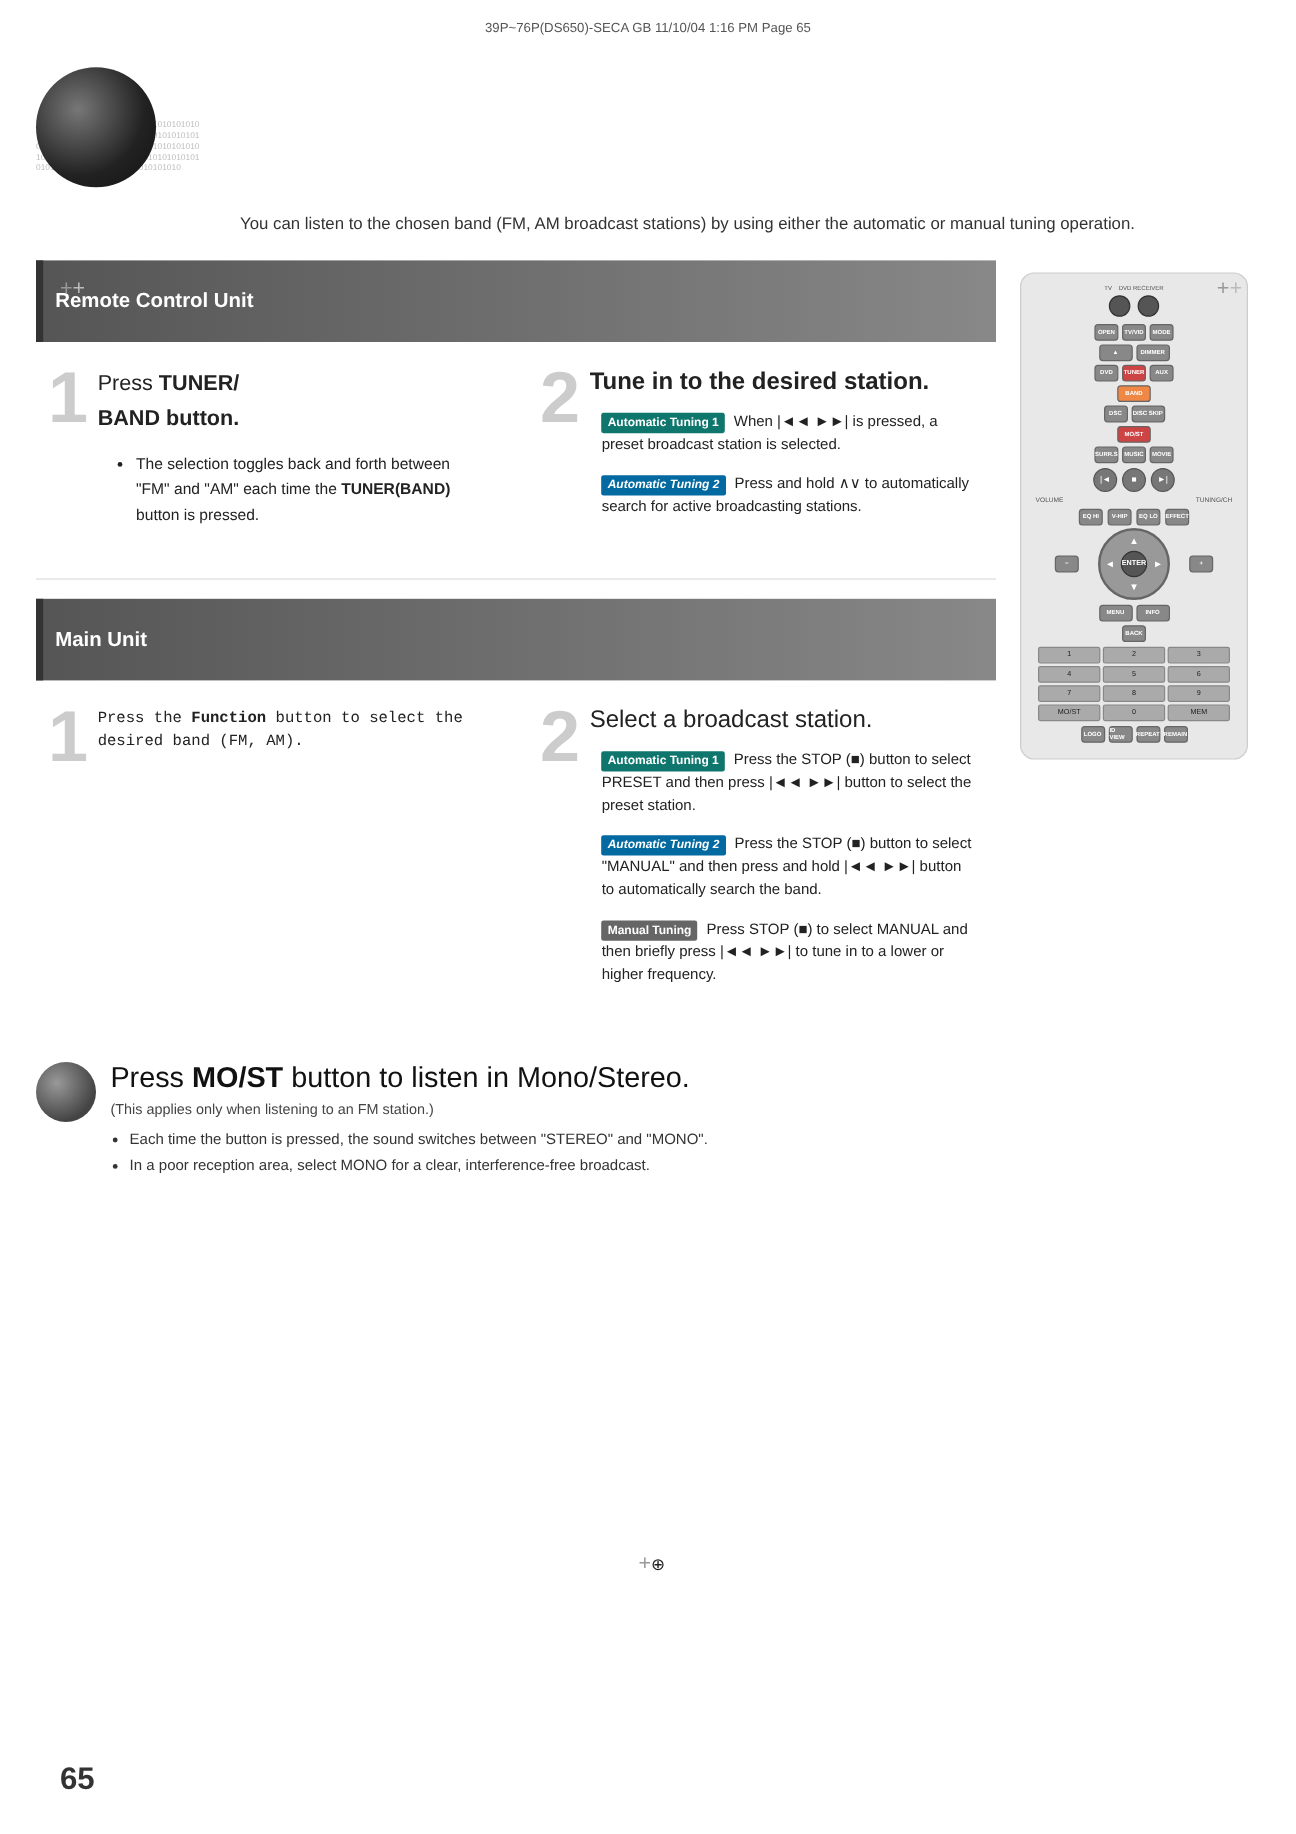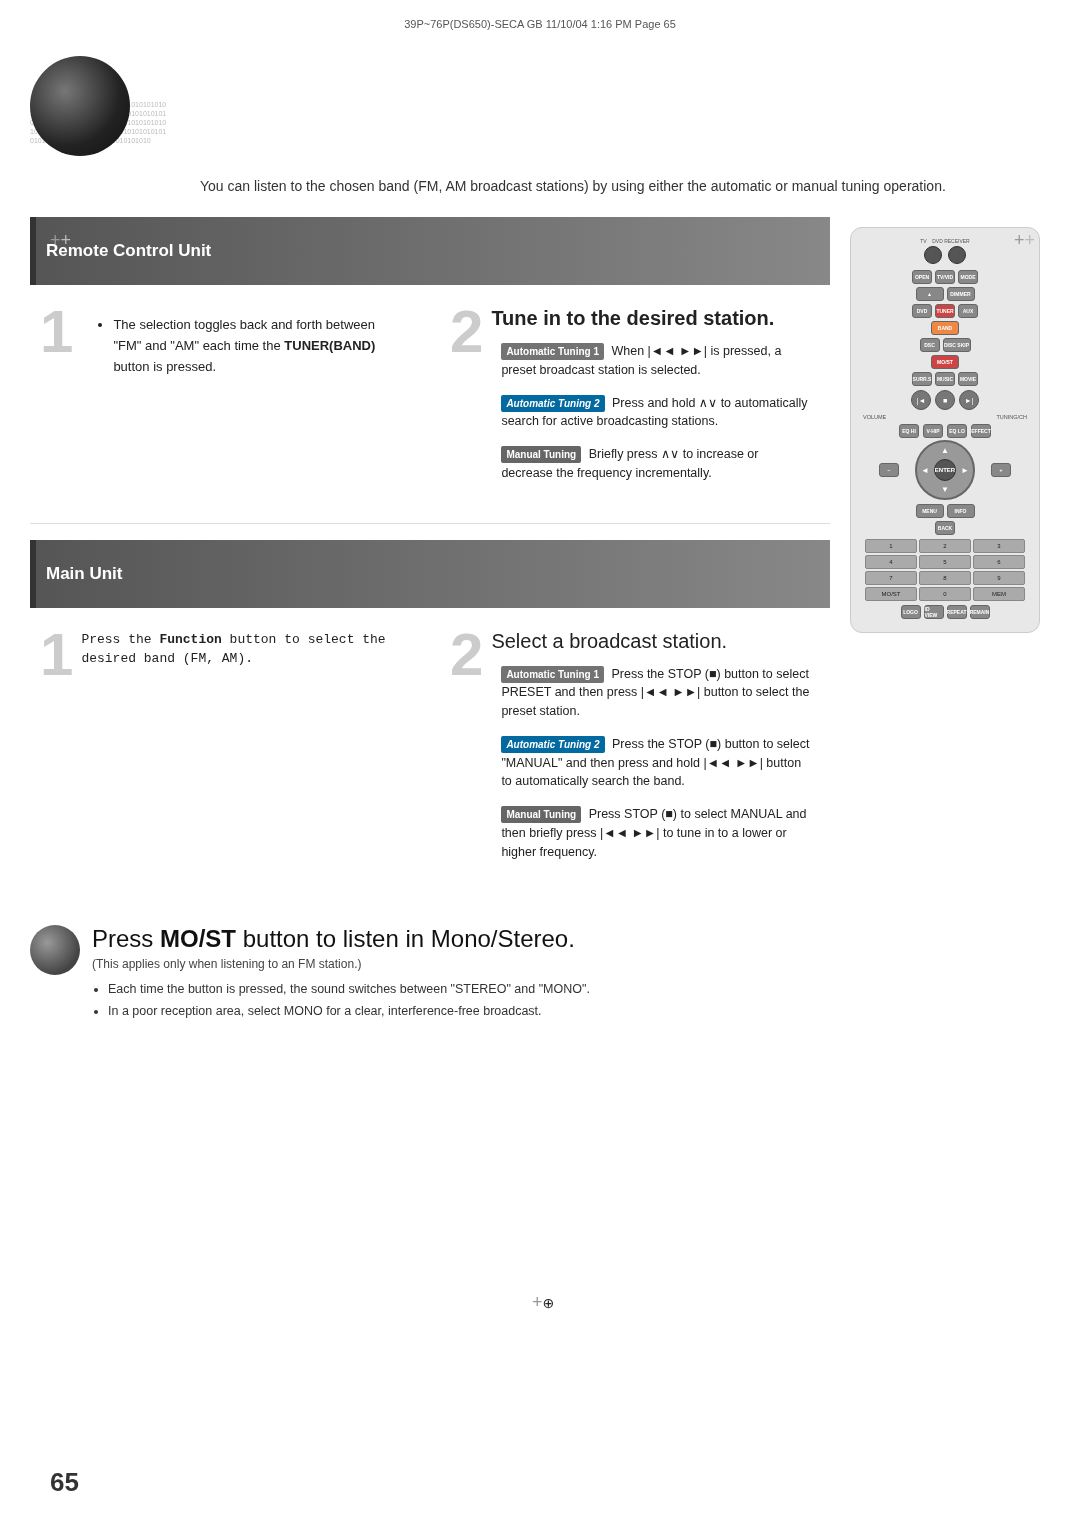--- a/index.html
+++ b/index.html
@@ -162,21 +162,21 @@
       display: inline-block;
       background: #555;
       color: #fff;
       font-size: 10px;
       font-weight: 700;
       padding: 1px 5px;
       border-radius: 2px;
       margin-right: 4px;
       white-space: nowrap;
     }
-    .tuning-label.auto1 { background: #737373; }
+    .tuning-label.auto1 { background: #0f766e; }
     .tuning-label.auto2 { background: #0369a1; font-style: italic; }
     .tuning-label.manual { background: #666; }
 
     
     .section-divider {
       height: 1px;
       background: #ddd;
       margin: 16px 0;
     }
 
@@ -399,43 +399,45 @@
   <div class="left-panel">
 
     <div class="section-header">Remote Control Unit</div>
 
     <div class="steps-row">
 
       <div class="step-block">
         <div style="display:flex; align-items:flex-start;">
           <span class="step-number">1</span>
           <div>
+            <div class="step-content">
+              <div style="font-size:18px; font-weight:400; margin-bottom:4px;">
+                <span>Press </span><span style="font-weight:900;">TUNER/</span>
+              </div>
+              <div style="font-size:18px; font-weight:900; margin-bottom:8px;">BAND button.</div>
+            </div>
             <ul class="bullet-list">
               <li><span>The selection toggles back and forth between "FM" and "AM" each time the <strong>TUNER(BAND)</strong> button is pressed.</span></li>
             </ul>
           </div>
         </div>
       </div>
 
       <div class="step-block">
         <div style="display:flex; align-items:flex-start;">
           <span class="step-number">2</span>
           <div style="flex:1;">
             <div style="font-size:20px; font-weight:900; margin-bottom:8px;">Tune in to the desired station.</div>
             <div class="tuning-block">
               <span class="tuning-label auto1">Automatic Tuning 1</span>
               <span>When |◄◄ ►►| is pressed, a preset broadcast station is selected.</span>
             </div>
             <div class="tuning-block">
               <span class="tuning-label auto2">Automatic Tuning 2</span>
               <span>Press and hold ∧∨ to automatically search for active broadcasting stations.</span>
-            </div>
-            <div class="tuning-block">
-              <span class="tuning-label manual">Manual Tuning</span>
-              <span>Briefly press ∧∨ to increase or decrease the frequency incrementally.</span>
             </div>
           </div>
         </div>
       </div>
     </div>
 
     <div class="section-divider"></div>
 
     <div class="section-header">Main Unit</div>
 

